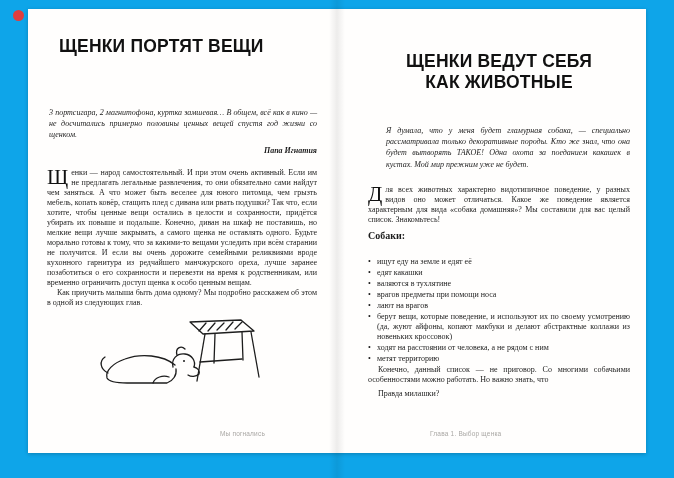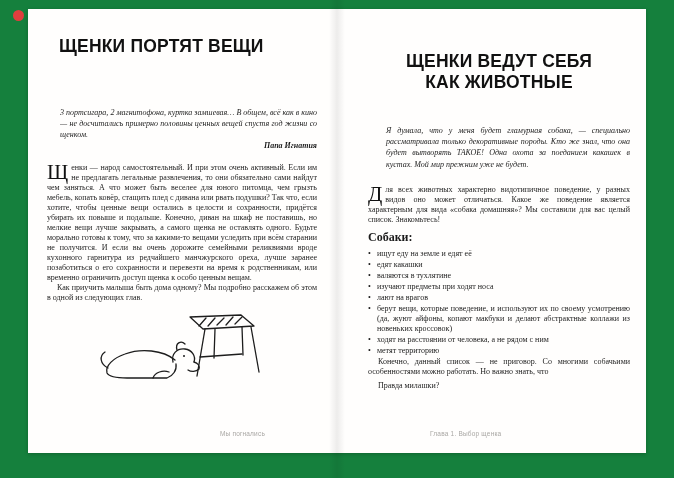--- a/index.html
+++ b/index.html
@@ -3,21 +3,21 @@
 <meta charset="utf-8">
 <style>
   * { box-sizing: border-box; margin: 0; padding: 0; }
   html,body { width: 674px; height: 478px; }
   body {
     background: #e9e8e6;
     font-family: "Liberation Serif", serif;
     color: #1c1c1c;
     overflow: hidden;
   }
-  .canvas { position: relative; width: 674px; height: 478px; background: #15803d; }
+  .canvas { position: relative; width: 674px; height: 478px; background: #0ea5e9; }
   .red-dot {
     position: absolute; left: 13px; top: 10px; width: 11px; height: 11px;
     border-radius: 50%; background: #e03e3e;
   }
   .spread {
     position: absolute; left: 28px; top: 9px; width: 618px; height: 444px;
     background: #fffefd; display: flex;
     box-shadow: 0 1px 4px rgba(0,0,0,.22);
   }
   .gutter {
@@ -34,38 +34,38 @@
     font-weight: 700; font-size: 17.5px; line-height: 1.2;
     letter-spacing: .2px; color: #111;
   }
   .page.left .title { margin-left: 12px; }
   .page.right .title { text-align: center; }
 
   .epigraph {
     font-style: italic; font-size: 8px; line-height: 1.4;
     text-align: justify; color: #222;
   }
-  .page.left  .epigraph { margin: 50px 0 0 13px; }
+  .page.left  .epigraph { margin: 50px 0 0 2px; }
   .page.right .epigraph { margin: 32px 0 15px 18px; }
   .epigraph-author {
     font-style: italic; font-weight: 700; font-size: 8px;
-    text-align: right; 
+    text-align: right; margin-top: 5px;
   }
 
   .body-text { font-size: 8px; line-height: 1.25; text-align: justify; }
   .page.left  .body-first { margin-top: 13px; }
   .page.right .body-first { margin-top: 11px; }
   .indent { text-indent: 10px; }
 
   .dropcap {
     float: left; font-size: 21px; line-height: 17px;
     padding: 1px 3px 0 0; color: #111;
   }
 
-  .subhead { font-size: 12px; font-weight: 700; margin: 5px 0 4px; }
+  .subhead { font-size: 10px; font-weight: 700; margin: 5px 0 16px; }
 
   .list { margin: 0; }
   .list-item { display: flex; font-size: 8px; line-height: 1.25; margin: 1px 0; }
   .bullet { width: 9px; flex: 0 0 9px; }
   .li-text { flex: 1; text-align: justify; }
 
   .question { margin-top: 4px; }
 
   .illustration { margin: 7px 0 0 46px; }
 
@@ -160,21 +160,21 @@
             <span class="li-text">едят какашки</span>
           </div>
 
           <div class="list-item">
             <span class="bullet">•</span>
             <span class="li-text">валяются в тухлятине</span>
           </div>
 
           <div class="list-item">
             <span class="bullet">•</span>
-            <span class="li-text">изучают предметы при ходят носа</span>
+            <span class="li-text">врагов предметы при помощи носа</span>
           </div>
 
           <div class="list-item">
             <span class="bullet">•</span>
             <span class="li-text">лают на врагов</span>
           </div>
 
           <div class="list-item">
             <span class="bullet">•</span>
             <span class="li-text">берут вещи, которые поведение, и используют их по своему усмотрению (да, жуют айфоны, копают макбуки и делают абстрактные коллажи из новеньких кроссовок)</span>

